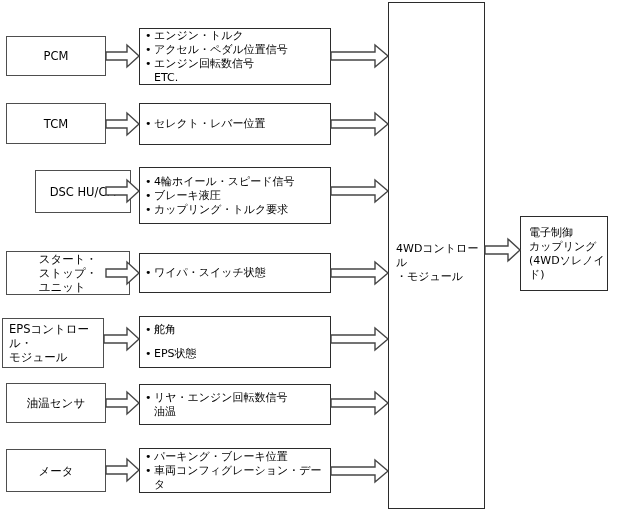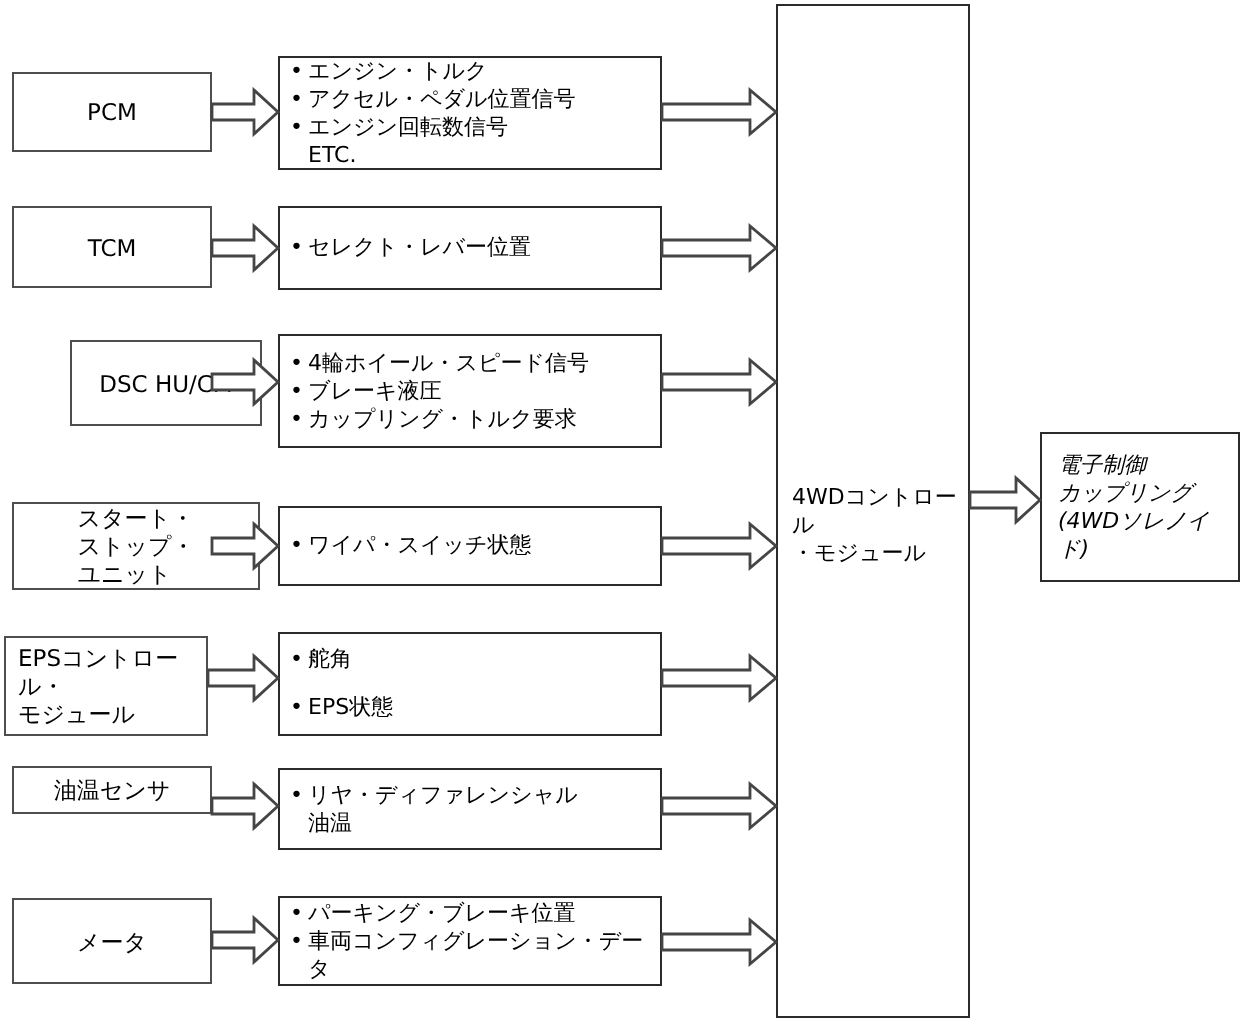--- a/index.html
+++ b/index.html
@@ -55,21 +55,21 @@
 </div>
 <div class="box src" style="left:6px;top:251px;width:124px;height:44px;">
   <span class="lbl" style="text-align:left;">スタート・
 ストップ・
 ユニット</span>
 </div>
 <div class="box src align-left" style="left:2px;top:318px;width:102px;height:50px;">
   <span class="lbl">EPSコントロール・
 モジュール</span>
 </div>
-<div class="box src" style="left:6px;top:383px;width:100px;height:24px;">
+<div class="box src" style="left:6px;top:383px;width:100px;height:40px;">
   <span class="lbl">油温センサ</span>
 </div>
 <div class="box src" style="left:6px;top:449px;width:100px;height:43px;">
   <span class="lbl">メータ</span>
 </div>
 
 <div class="box sig" style="left:139px;top:28px;width:192px;height:57px;">
   <div class="sig-line">
       <span class="dot">•</span>
       <span>エンジン・トルク</span>
@@ -118,21 +118,21 @@
       <span>舵角</span>
     </div>
   <div class="sig-line">
       <span class="dot">•</span>
       <span>EPS状態</span>
     </div>
 </div>
 <div class="box sig" style="left:139px;top:384px;width:192px;height:41px;">
   <div class="sig-line">
       <span class="dot">•</span>
-      <span>リヤ・ディファレンシャル</span>
+      <span>リヤ・エンジン回転数信号</span>
     </div>
   <div class="sig-line indent">
       <span>油温</span>
     </div>
 </div>
 <div class="box sig" style="left:139px;top:448px;width:192px;height:45px;">
   <div class="sig-line">
       <span class="dot">•</span>
       <span>パーキング・ブレーキ位置</span>
     </div>
@@ -140,21 +140,21 @@
       <span class="dot">•</span>
       <span>車両コンフィグレーション・データ</span>
     </div>
 </div>
 
 <div class="box tall" style="left:388px;top:2px;width:97px;height:507px;">
   <span class="lbl">4WDコントロール
 ・モジュール</span>
 </div>
 
-<div class="box out" style="left:520px;top:216px;width:100px;height:75px;font-style:italic;">
+<div class="box out" style="left:520px;top:216px;width:88px;height:75px;">
   <span class="lbl">電子制御
 カップリング
 (4WDソレノイド)</span>
 </div>
 
 <svg class="arrows" width="620" height="512" viewBox="0 0 620 512">
 
   <polygon points="106,52 127,52 127,45 139,56 127,67 127,60 106,60"></polygon>
   <polygon points="106,120 127,120 127,113 139,124 127,135 127,128 106,128"></polygon>
   <polygon points="106,187 127,187 127,180 139,191 127,202 127,195 106,195"></polygon>

